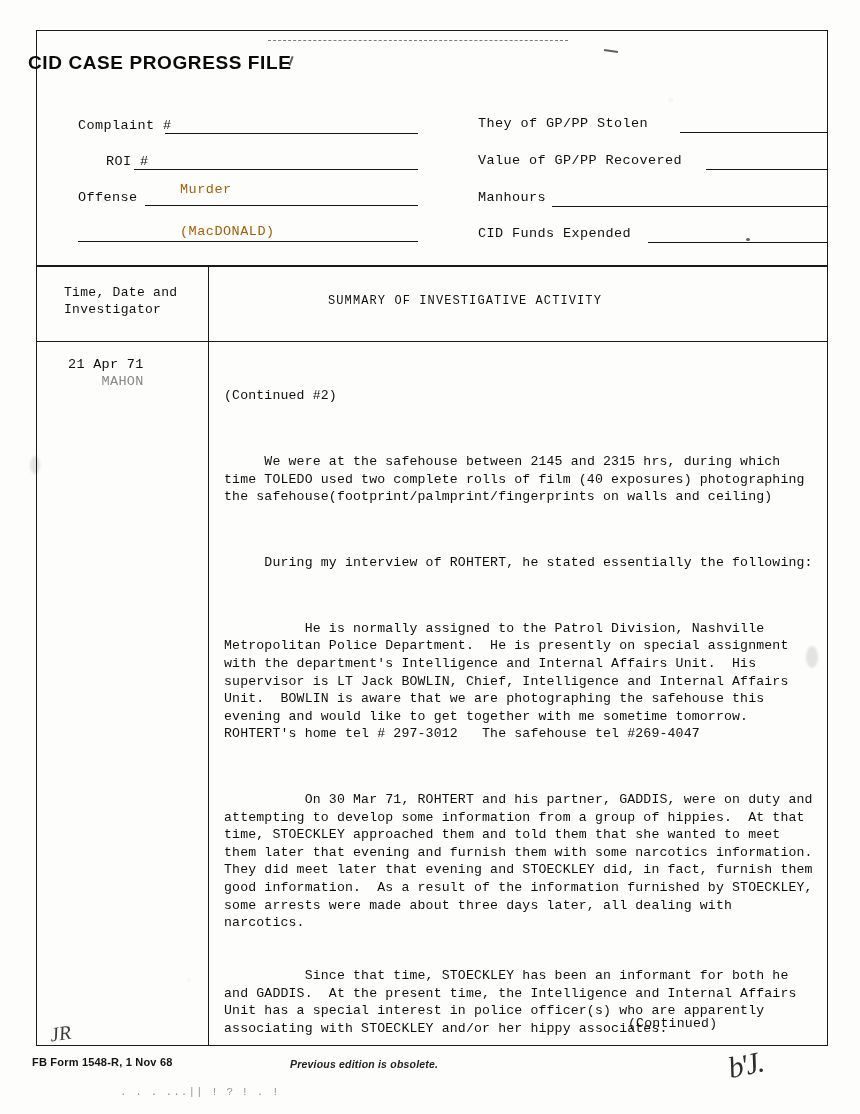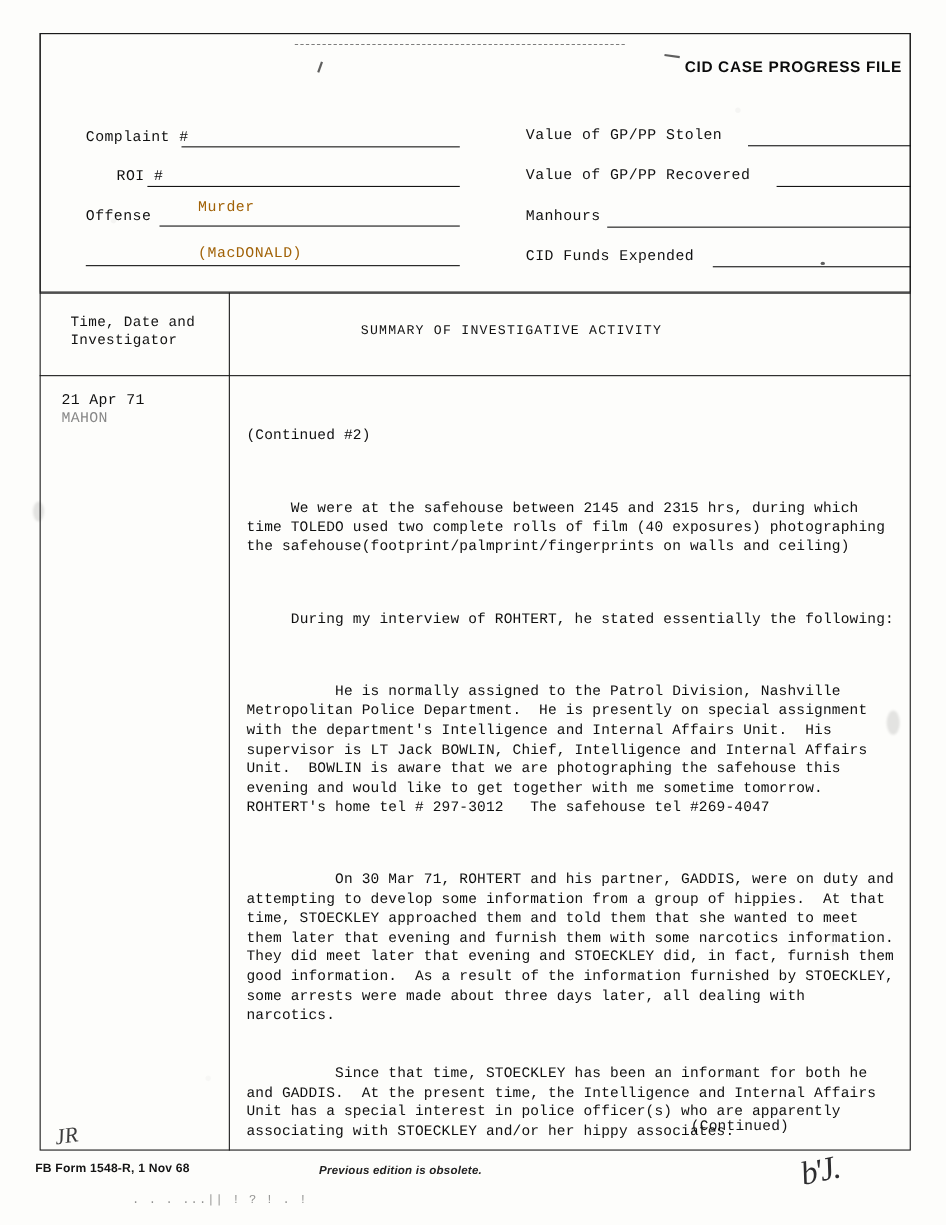--- a/index.html
+++ b/index.html
@@ -58,24 +58,24 @@
     width: 792px;
     height: 236px;
     border: 1.5px solid #1a1a1a;
     box-sizing: border-box;
   }
   .form-title {
     position: absolute;
     left: 0;
     top: 26px;
     width: 792px;
-    text-align: right;
+    text-align: left;
     font-family: "Liberation Sans", sans-serif;
     font-weight: bold;
-    font-size: 14px;
+    font-size: 19px;
     letter-spacing: 0.6px;
     color: #0b0b0b;
   }
   
   .fld {
     position: absolute;
     font-size: 13.5px;
     letter-spacing: 0.4px;
     white-space: nowrap;
   }
@@ -120,25 +120,26 @@
   .band-right {
     position: absolute;
     left: 300px;
     top: 268px;
     font-size: 12px;
     letter-spacing: 1.1px;
   }
   
   .meta {
     position: absolute;
-    left: 28px;
+    left: 40px;
     top: 330px;
     font-size: 13.5px;
     line-height: 17px;
     letter-spacing: 0.3px;
+    text-align: right;
   }
   .meta .faint { color: #737373; opacity: 0.85; }
   .body-text {
     position: absolute;
     left: 196px;
     top: 326px;
     width: 592px;
     font-size: 13.2px;
     line-height: 17.6px;
     letter-spacing: 0.15px;
@@ -254,21 +255,21 @@
     <div class="rule" style="left:106px; top:143px; width:284px;"></div>
     <div class="fillin" style="left:120px; top:126px;"></div>
 
     <div class="fld" style="left:50px; top:164px;">Offense</div>
     <div class="rule" style="left:117px; top:179px; width:273px;"></div>
     <div class="fillin" style="left:152px; top:156px;">Murder</div>
 
     <div class="rule" style="left:50px; top:215px; width:340px;"></div>
     <div class="fillin" style="left:152px; top:198px;">(MacDONALD)</div>
 
-    <div class="fld" style="left:450px; top:90px;">Value of GP/PP Stolen</div>
+    <div class="fld" style="left:450px; top:90px;">They of GP/PP Stolen</div>
     <div class="rule" style="left:652px; top:106px; width:148px;"></div>
     <div class="fillin" style="left:660px; top:88px;"></div>
 
     <div class="fld" style="left:450px; top:127px;">Value of GP/PP Recovered</div>
     <div class="rule" style="left:678px; top:143px; width:122px;"></div>
     <div class="fillin" style="left:686px; top:125px;"></div>
 
     <div class="fld" style="left:450px; top:164px;">Manhours</div>
     <div class="rule" style="left:524px; top:180px; width:276px;"></div>
     <div class="fillin" style="left:534px; top:162px;"></div>

